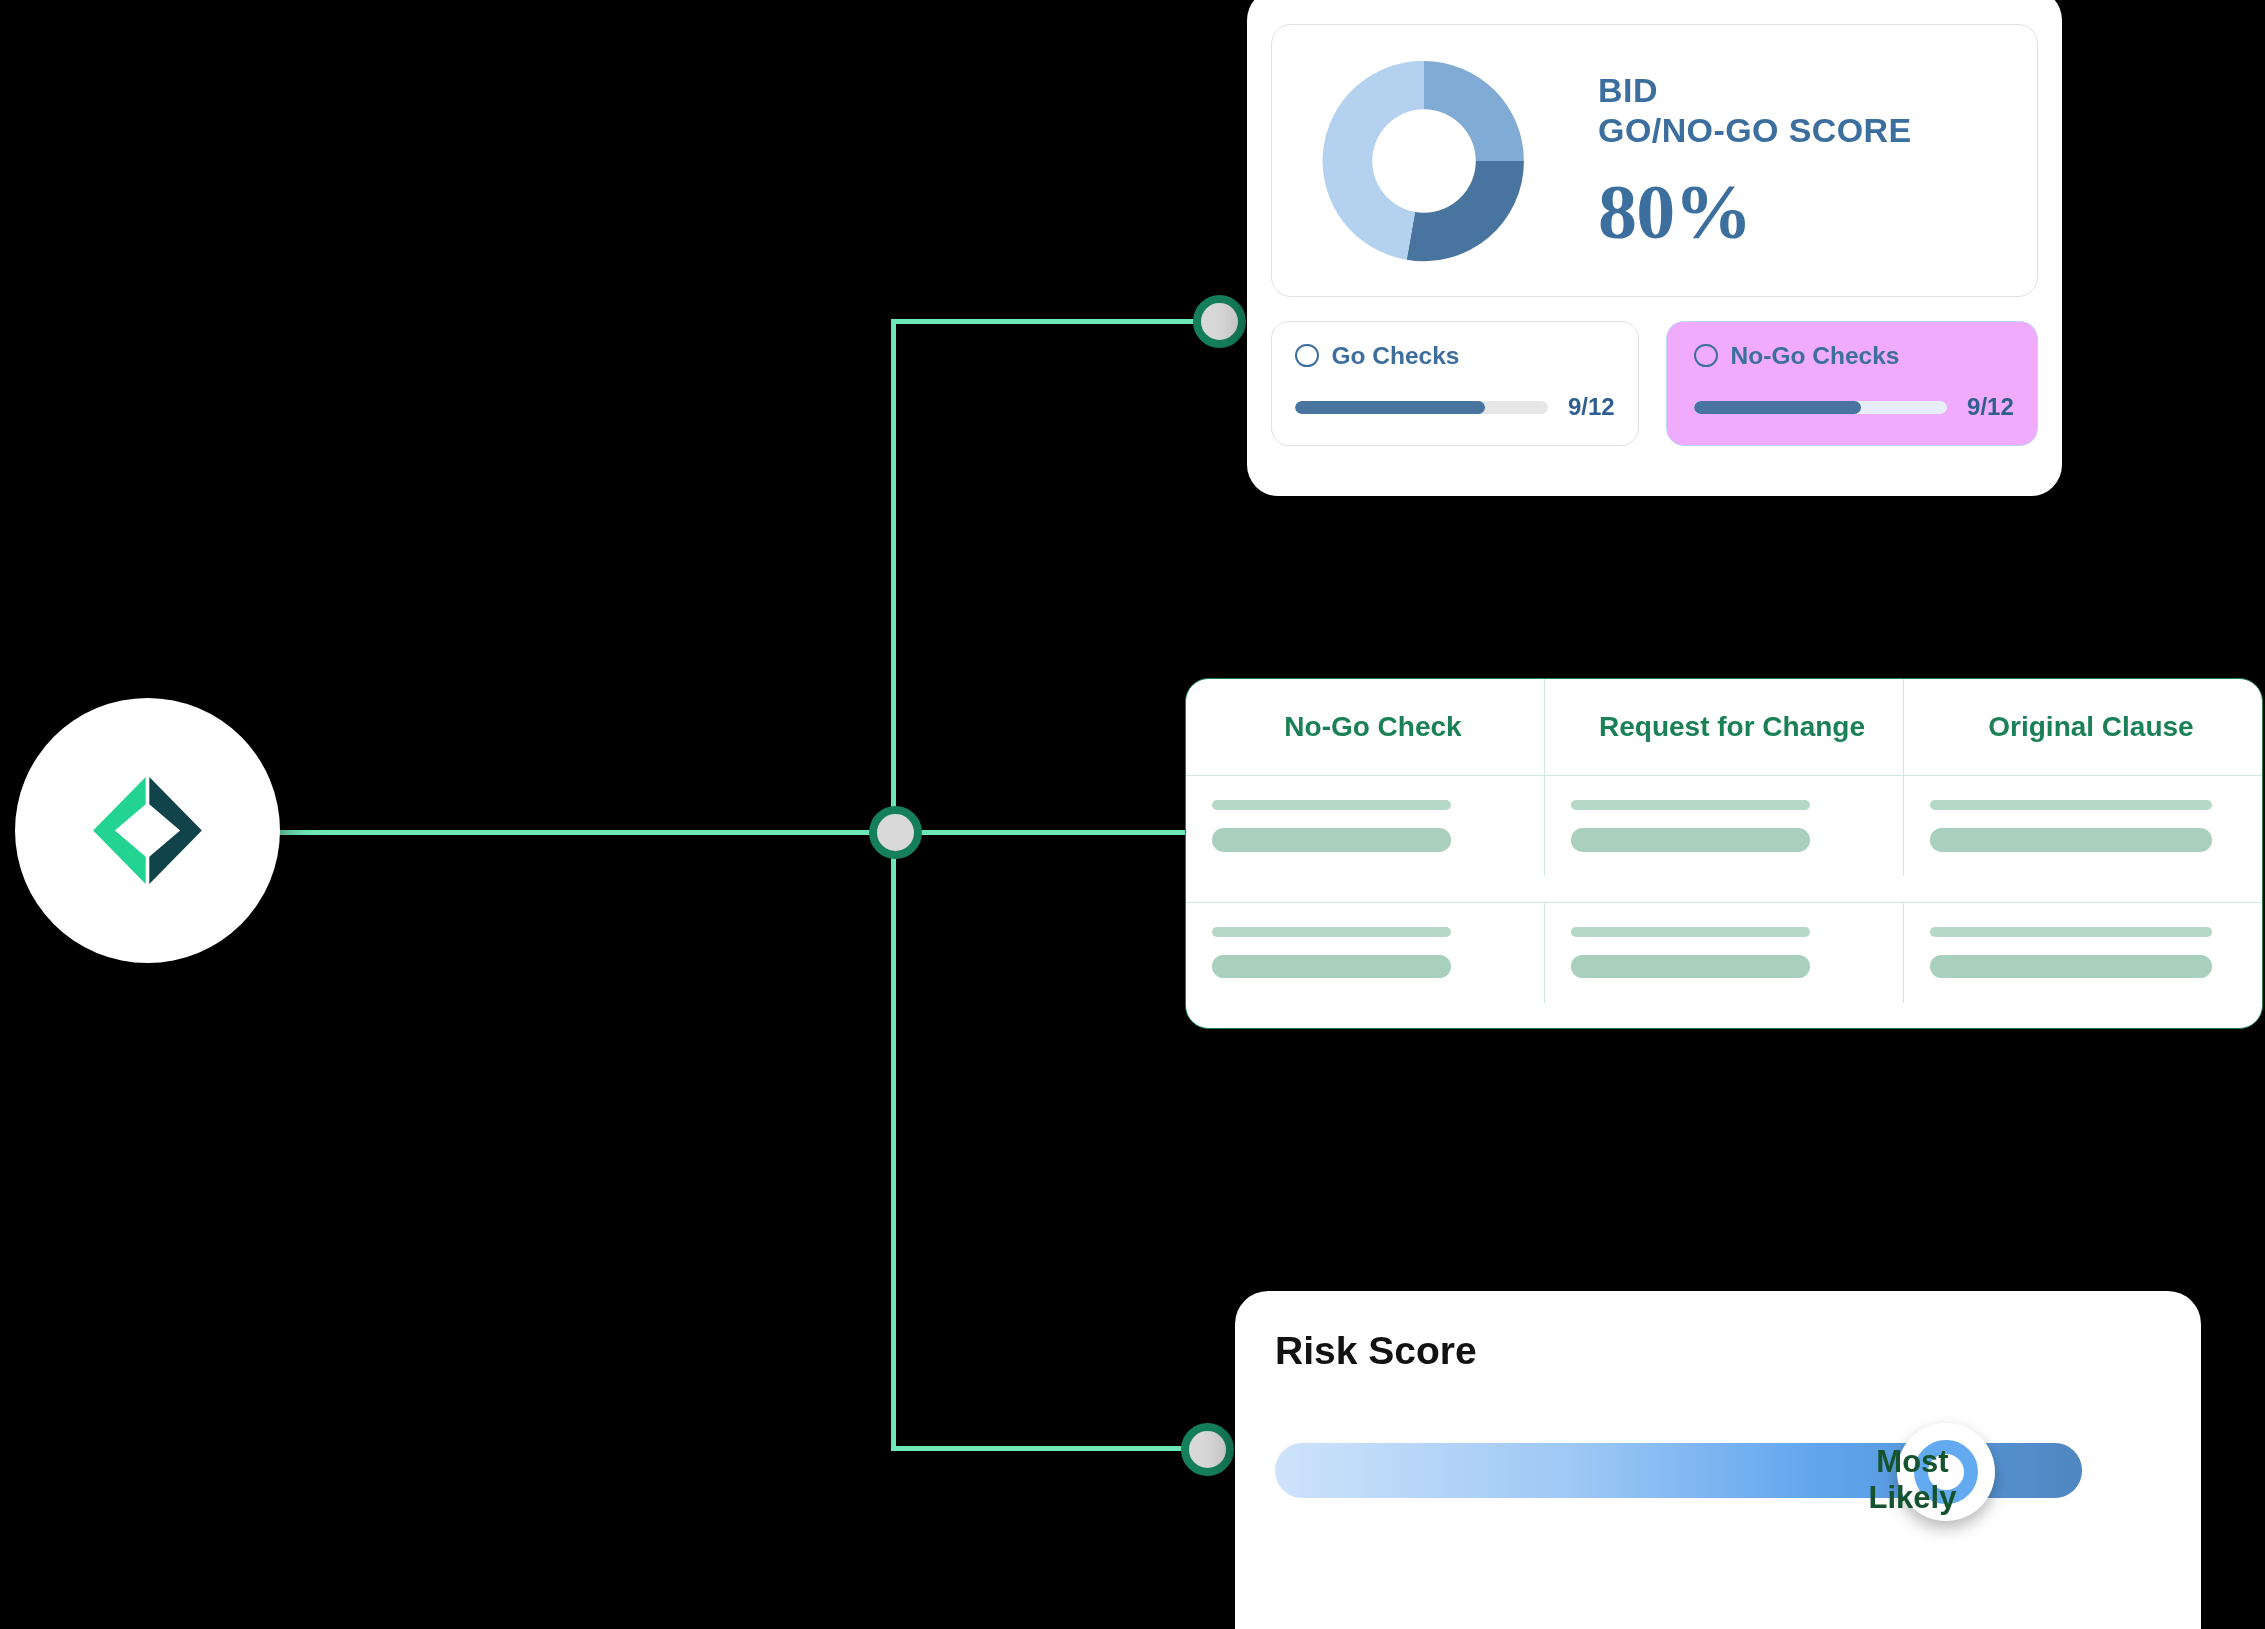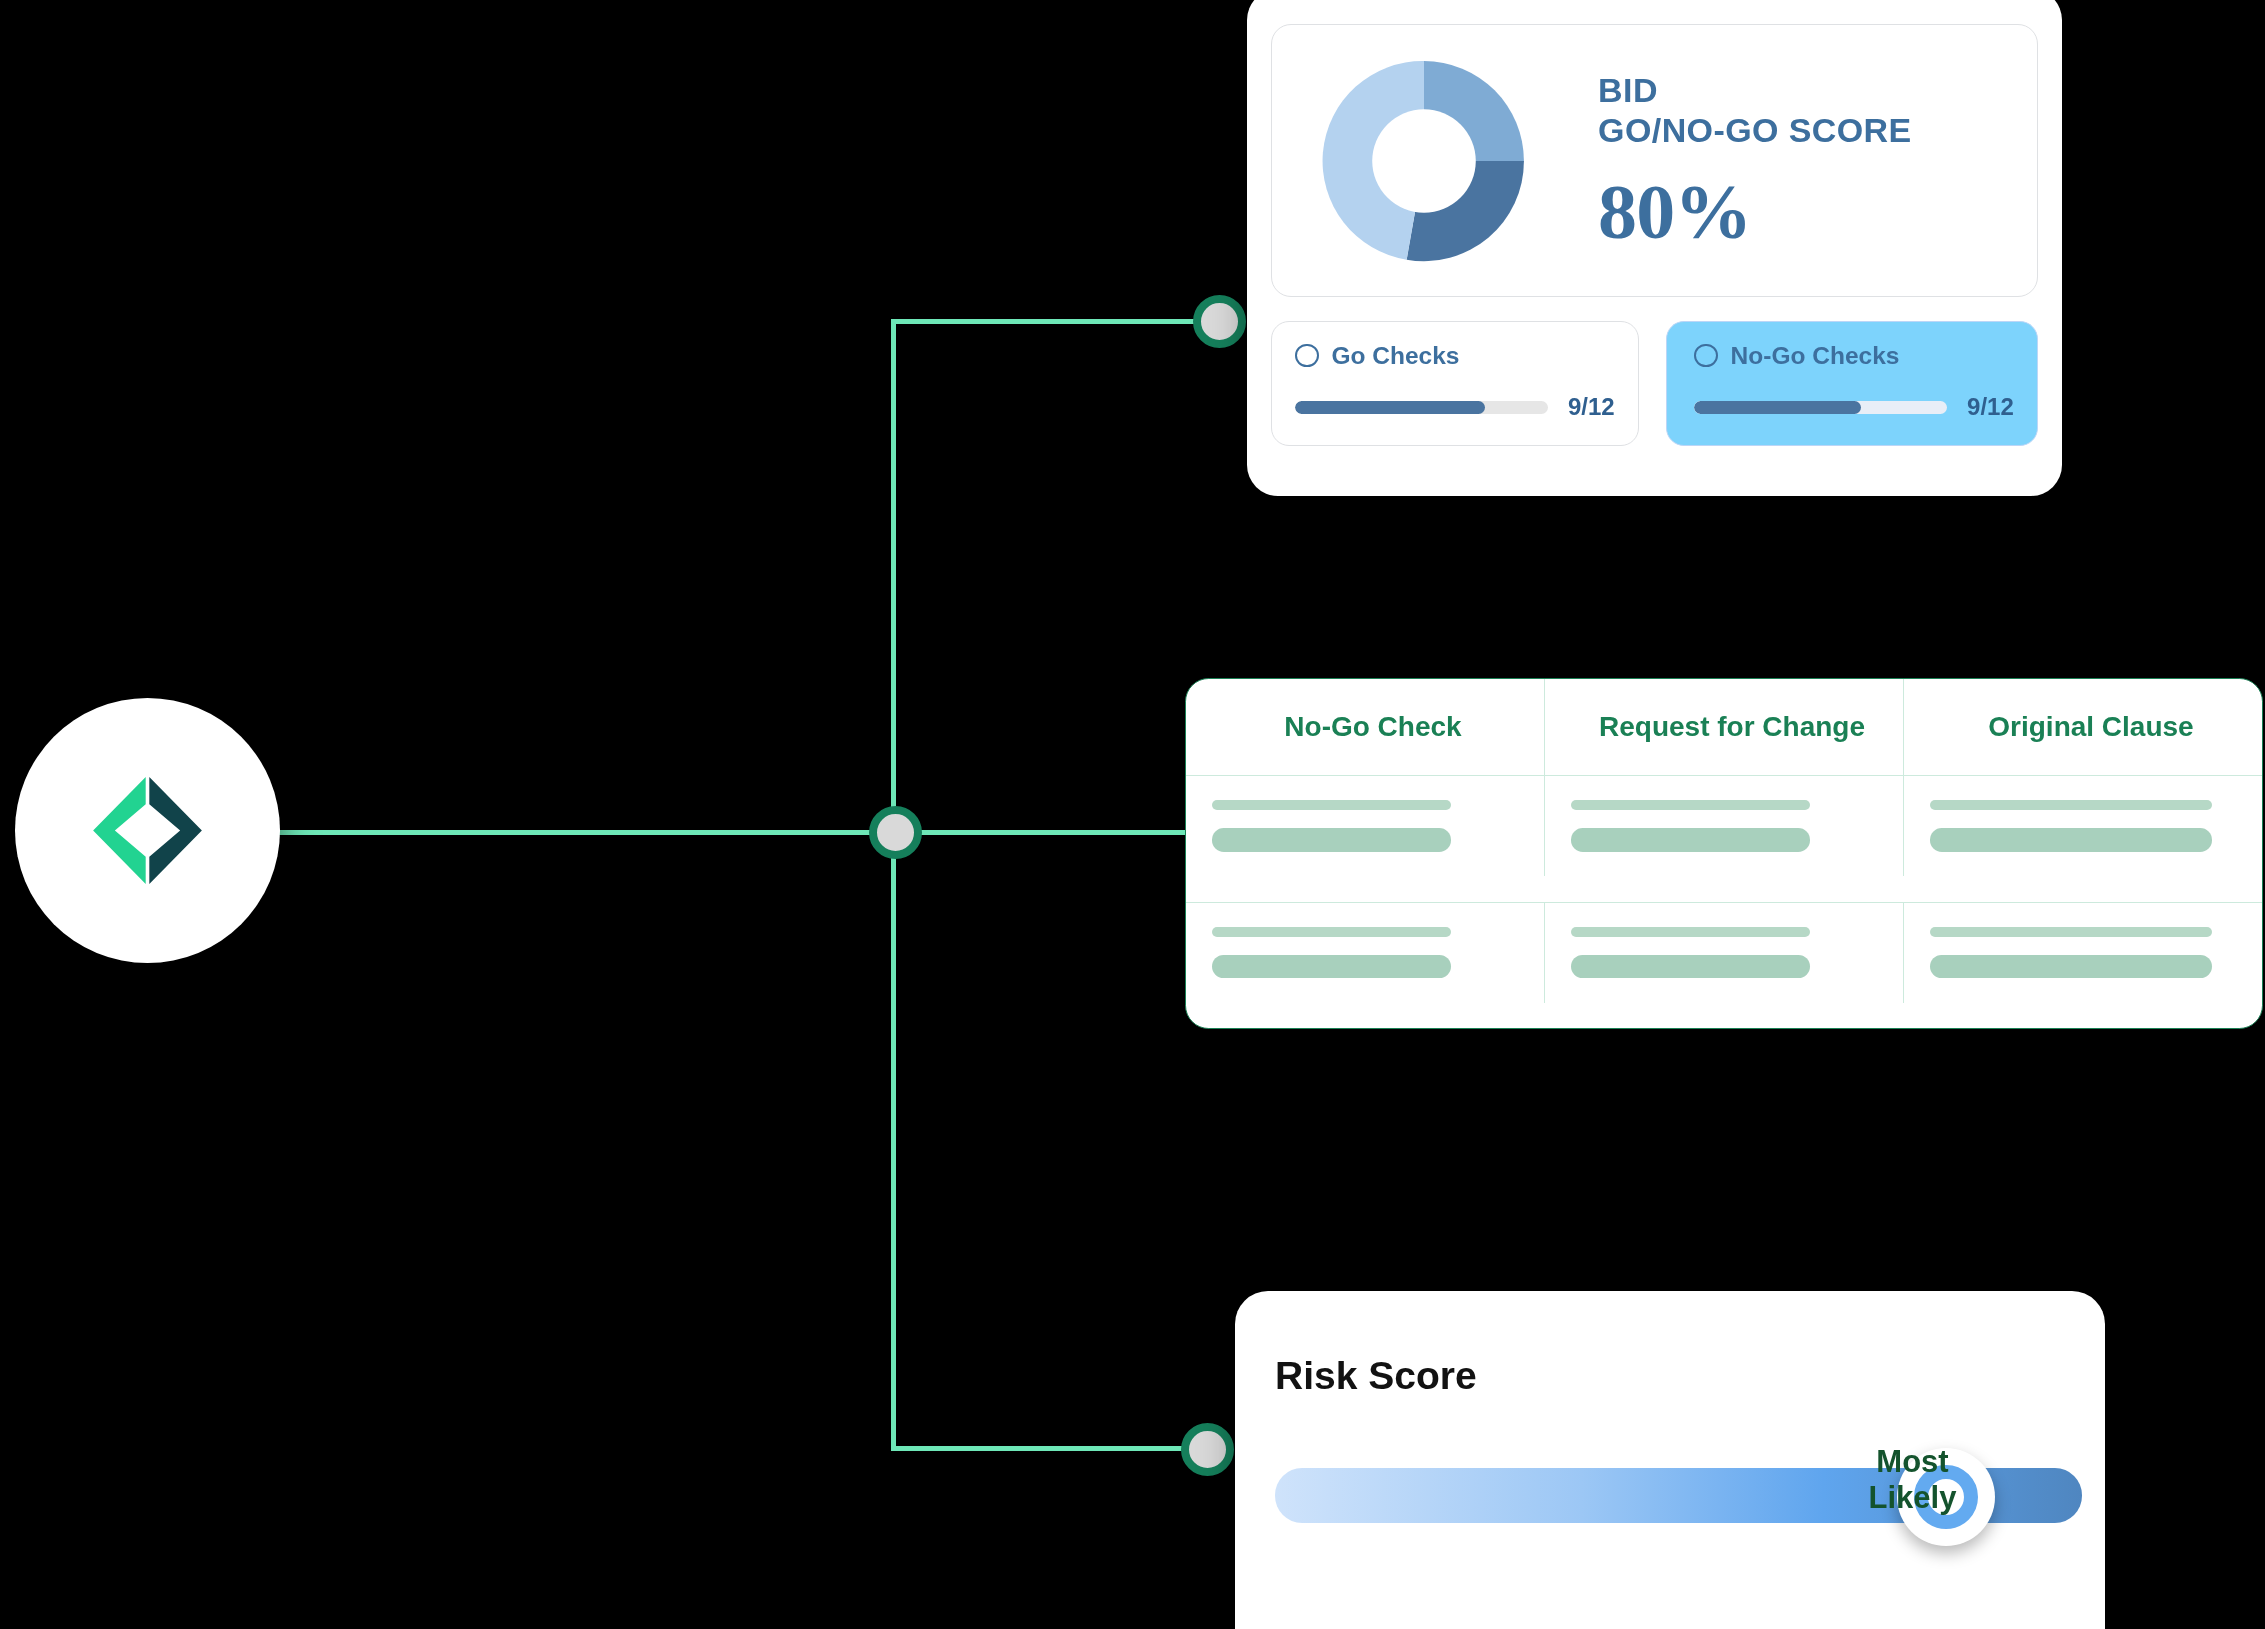--- a/index.html
+++ b/index.html
@@ -54,21 +54,21 @@
     color:#3d6f9e;font-weight:800;font-size:78px;line-height:1;margin-top:23.6px;
     letter-spacing:-0.9px;
     font-family:Liberation Serif, serif;
   }
 
   #checks-row{display:flex;gap:27px;margin-top:23.6px;}
   .check-card{
     flex:1;border-radius:18px;box-sizing:border-box;padding:20px 23.6px 23.6px 23.6px;
     border:1.8px solid #dfe1e4;background:#fff;
   }
-  .check-card.alt{background:#7dd3fc;border-color:#bcd6f7;padding-left:27px;}
+  .check-card.alt{background:#f0abfc;border-color:#bcd6f7;padding-left:27px;}
   .check-head{display:flex;align-items:center;gap:12.7px;}
   .ring-icon{
     width:23.6px;height:23.6px;border-radius:50%;
     border:2.7px solid #3d6f9e;box-sizing:border-box;flex:0 0 auto;
   }
   .check-label{color:#3d6f9e;font-size:24.5px;font-weight:600;}
   .check-bar-row{display:flex;align-items:center;gap:20px;margin-top:23.6px;}
   .bar-track{
     flex:1;height:12.7px;border-radius:7.3px;background:#e6e6e6;overflow:hidden;
   }
@@ -95,24 +95,24 @@
     padding:23.6px 25.5px;display:flex;flex-direction:column;justify-content:center;gap:18px;
   }
   .td:last-child{border-right:none;}
   .sk-thin{height:10px;border-radius:5.5px;background:#b6d8c6;width:78%;}
   .sk-thick{height:23.6px;border-radius:11.8px;background:#a8d0bd;width:78%;}
   .td.wide .sk-thin,.td.wide .sk-thick{width:92%;}
   .spacer-row{height:25.5px;}
 
   
   #card-risk{
-    position:absolute;left:1235px;top:1291px;width:870px;height:338px;
+    position:absolute;left:1235px;top:1291px;width:966px;height:338px;
     background:#fff;border-radius:33px 33px 0 0;
     box-shadow:0 12.7px 36px rgba(0,0,0,.35);
-    box-sizing:border-box;padding:63px 40px 0 40px;
+    box-sizing:border-box;padding:38px 40px 0 40px;
   }
   #risk-title{font-size:39px;font-weight:700;color:#121212;}
   #slider-wrap{position:relative;margin-top:55px;height:84px;}
   #slider-track{
     position:absolute;left:0;top:14.5px;width:807px;height:55px;border-radius:27px;
     background:linear-gradient(90deg,#cfe3fb 0%,#9cc7f5 38%,#5fa5ee 68%,#4f86c0 100%);
   }
   #slider-thumb{
     position:absolute;left:622px;top:-5.5px;width:98px;height:98px;border-radius:50%;
     background:#fff;box-shadow:0 7.3px 16.4px rgba(0,0,0,.28);

